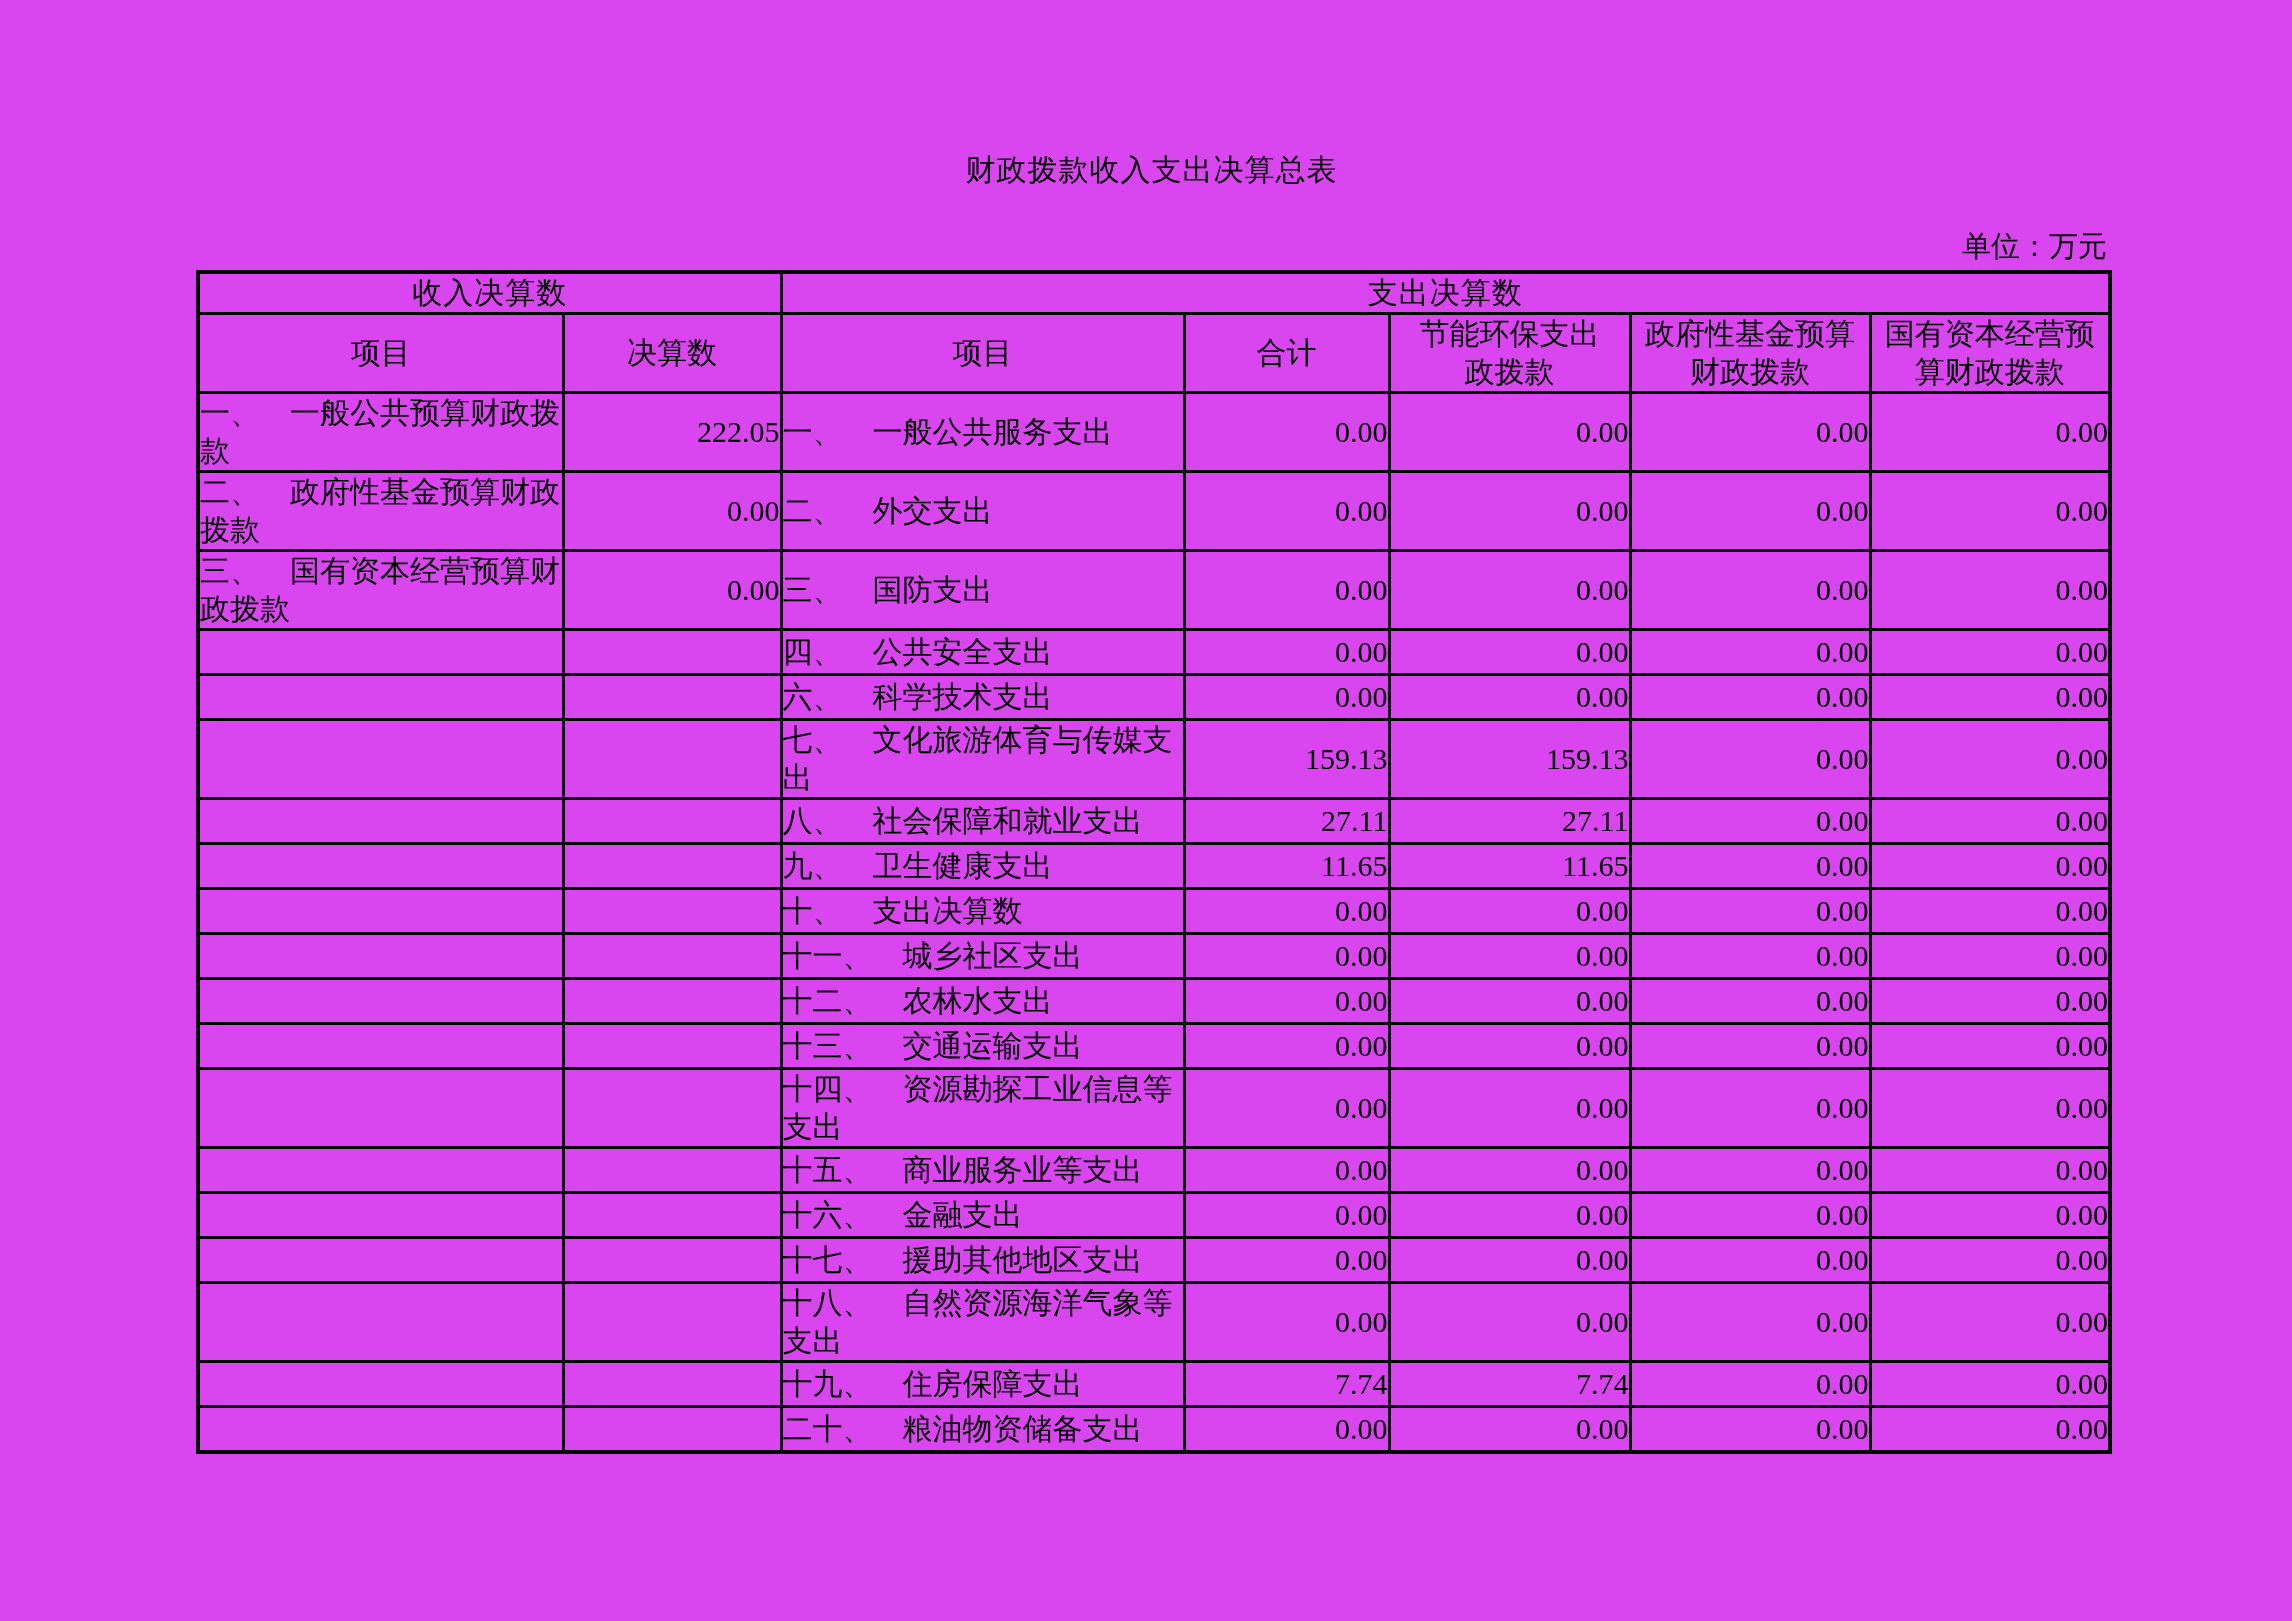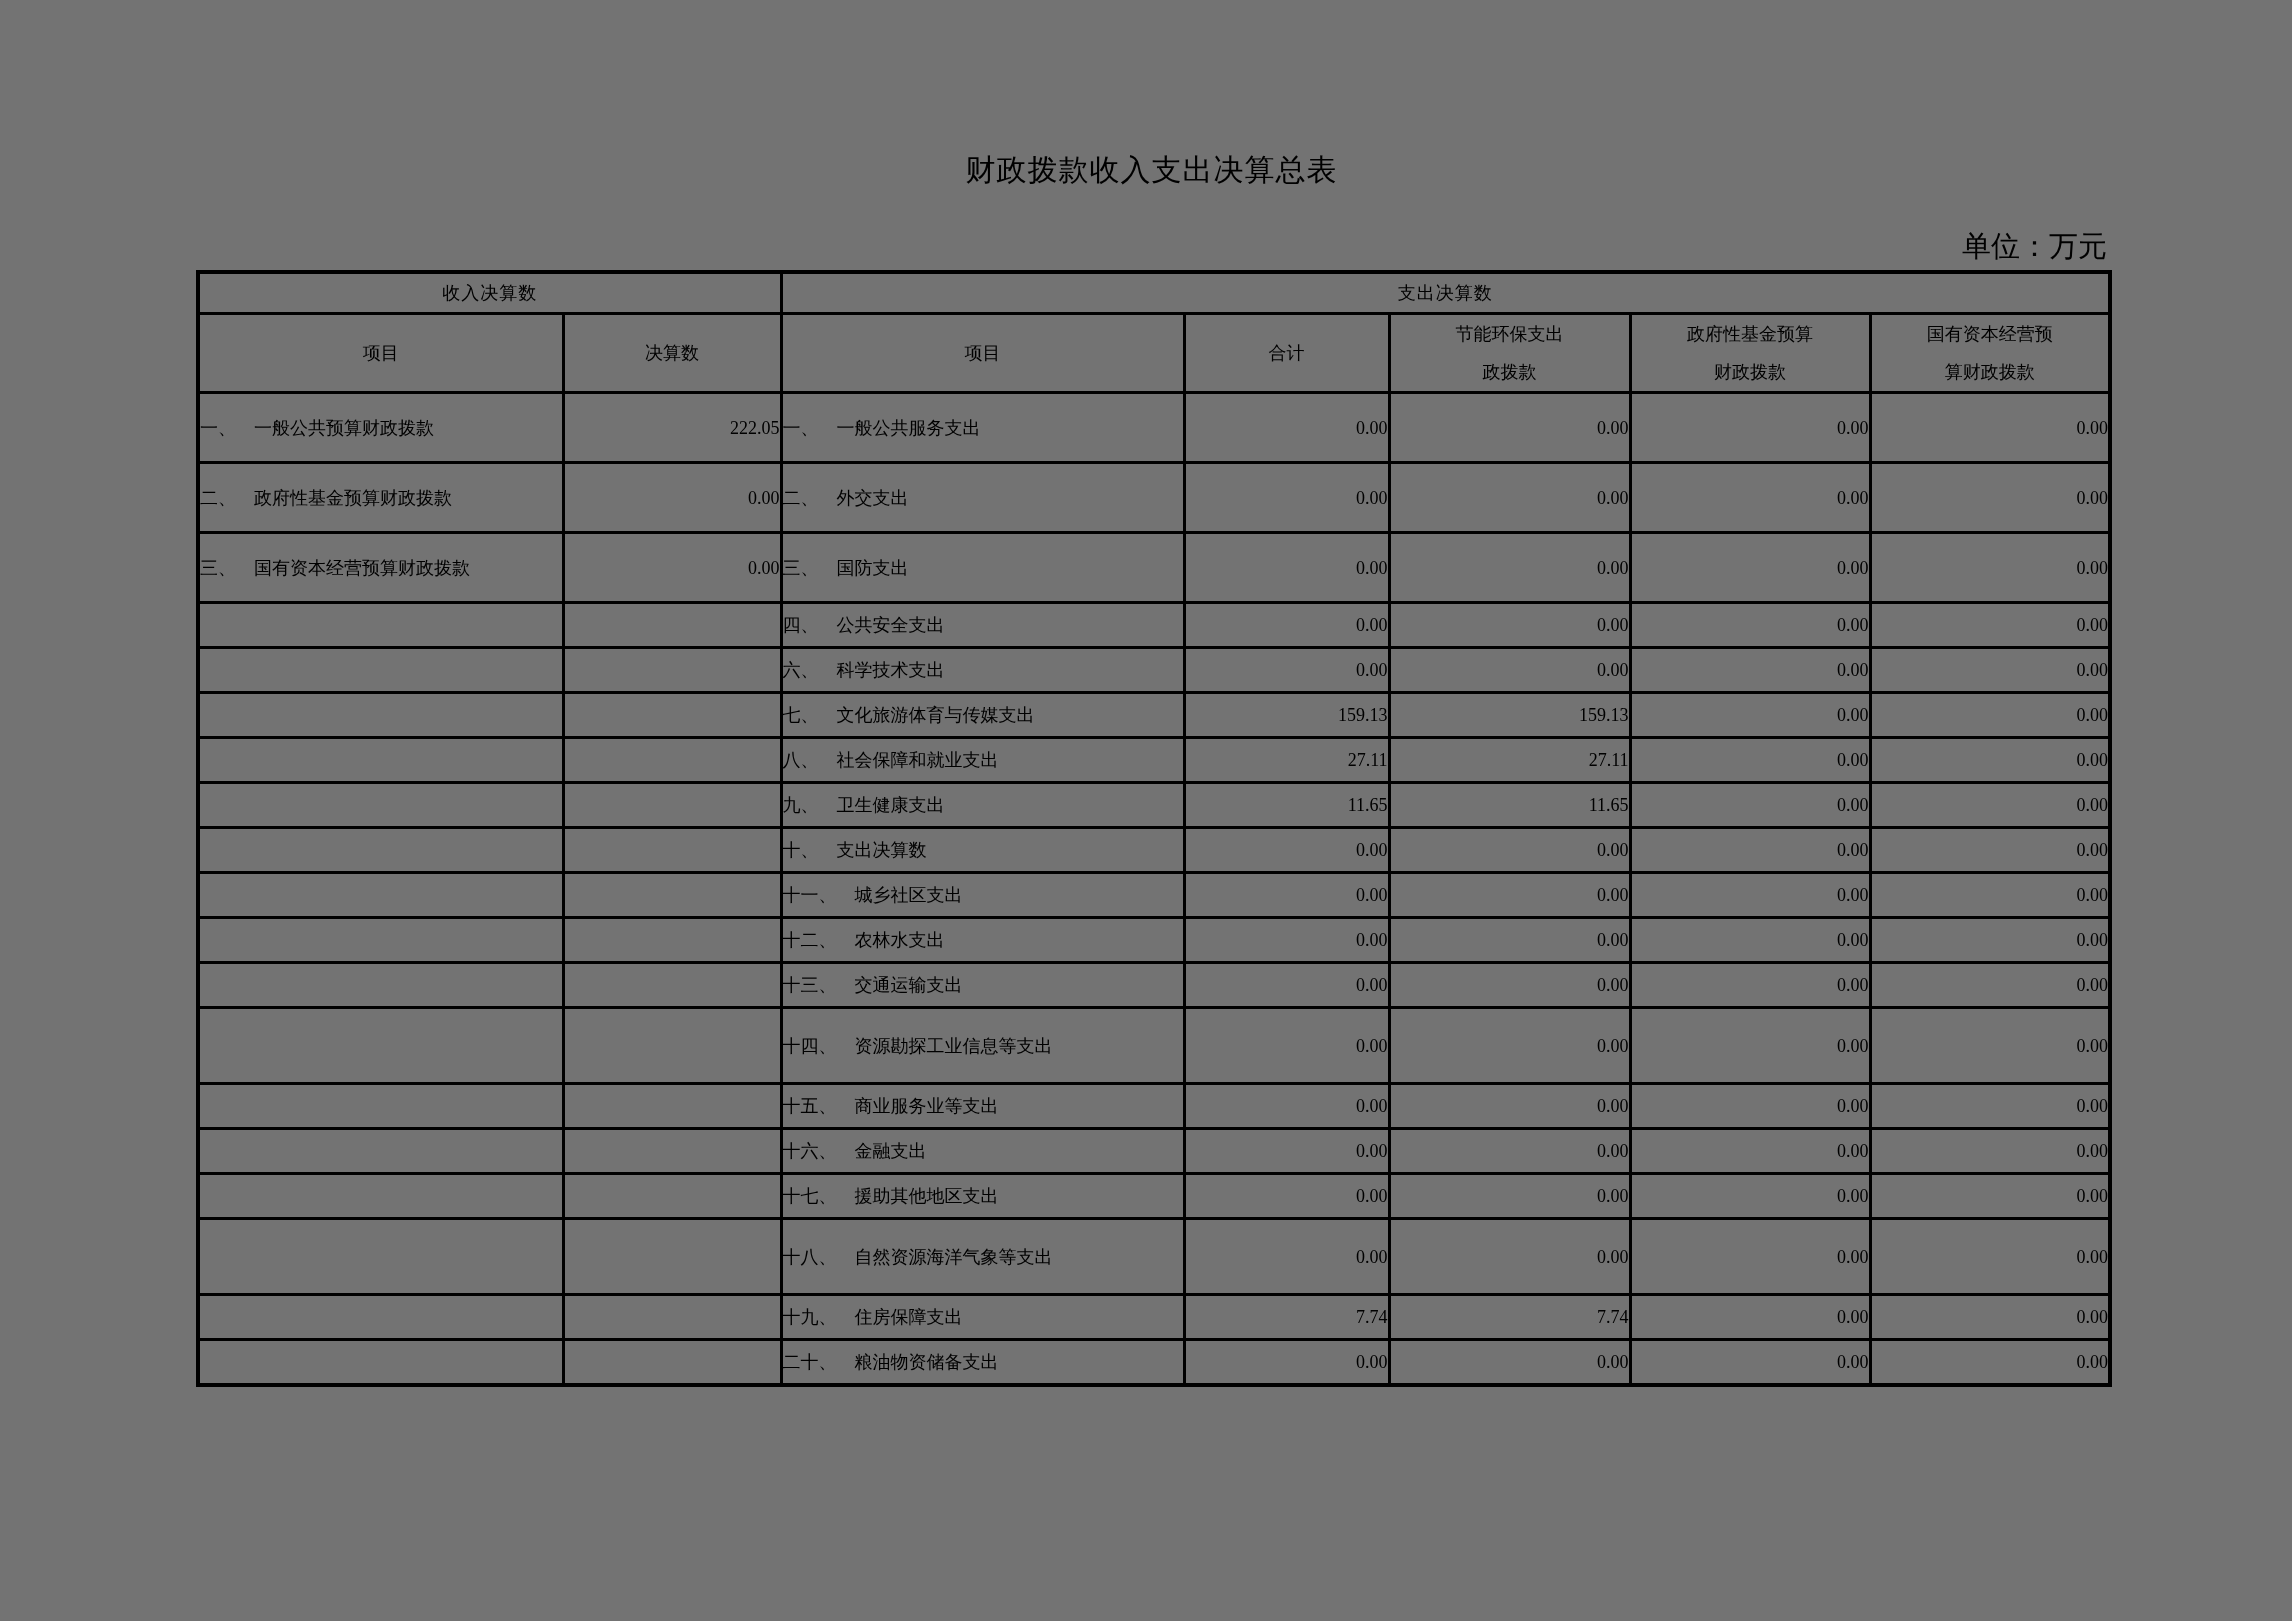--- a/index.html
+++ b/index.html
@@ -4,21 +4,21 @@
 <style>
   html, body {
     margin: 0;
     padding: 0;
     background: #ffffff;
   }
   .page {
     position: relative;
     width: 2293px;
     height: 1621px;
-    background: #737373;
+    background: #d946ef;
     font-family: "Liberation Serif", "DejaVu Serif", serif;
     color: #000000;
     overflow: hidden;
   }
   .doc-title {
     position: absolute;
     left: 196px;
     top: 152px;
     width: 1911px;
     text-align: center;
@@ -37,21 +37,21 @@
     margin-top: 22px;
   }
   table.fin-table {
     position: absolute;
     left: 196px;
     top: 270px;
     width: 1911px;
     border-collapse: collapse;
     table-layout: fixed;
     border: 4.9px solid #000000;
-    font-size: 18px;
+    font-size: 30px;
   }
   table.fin-table td {
     border: 3.9px solid #000000;
     padding: 0;
     overflow: hidden;
     vertical-align: middle;
     line-height: 38px;
   }
   tr.h1 { height: 37px; }
   tr.h2 { height: 78px; }

